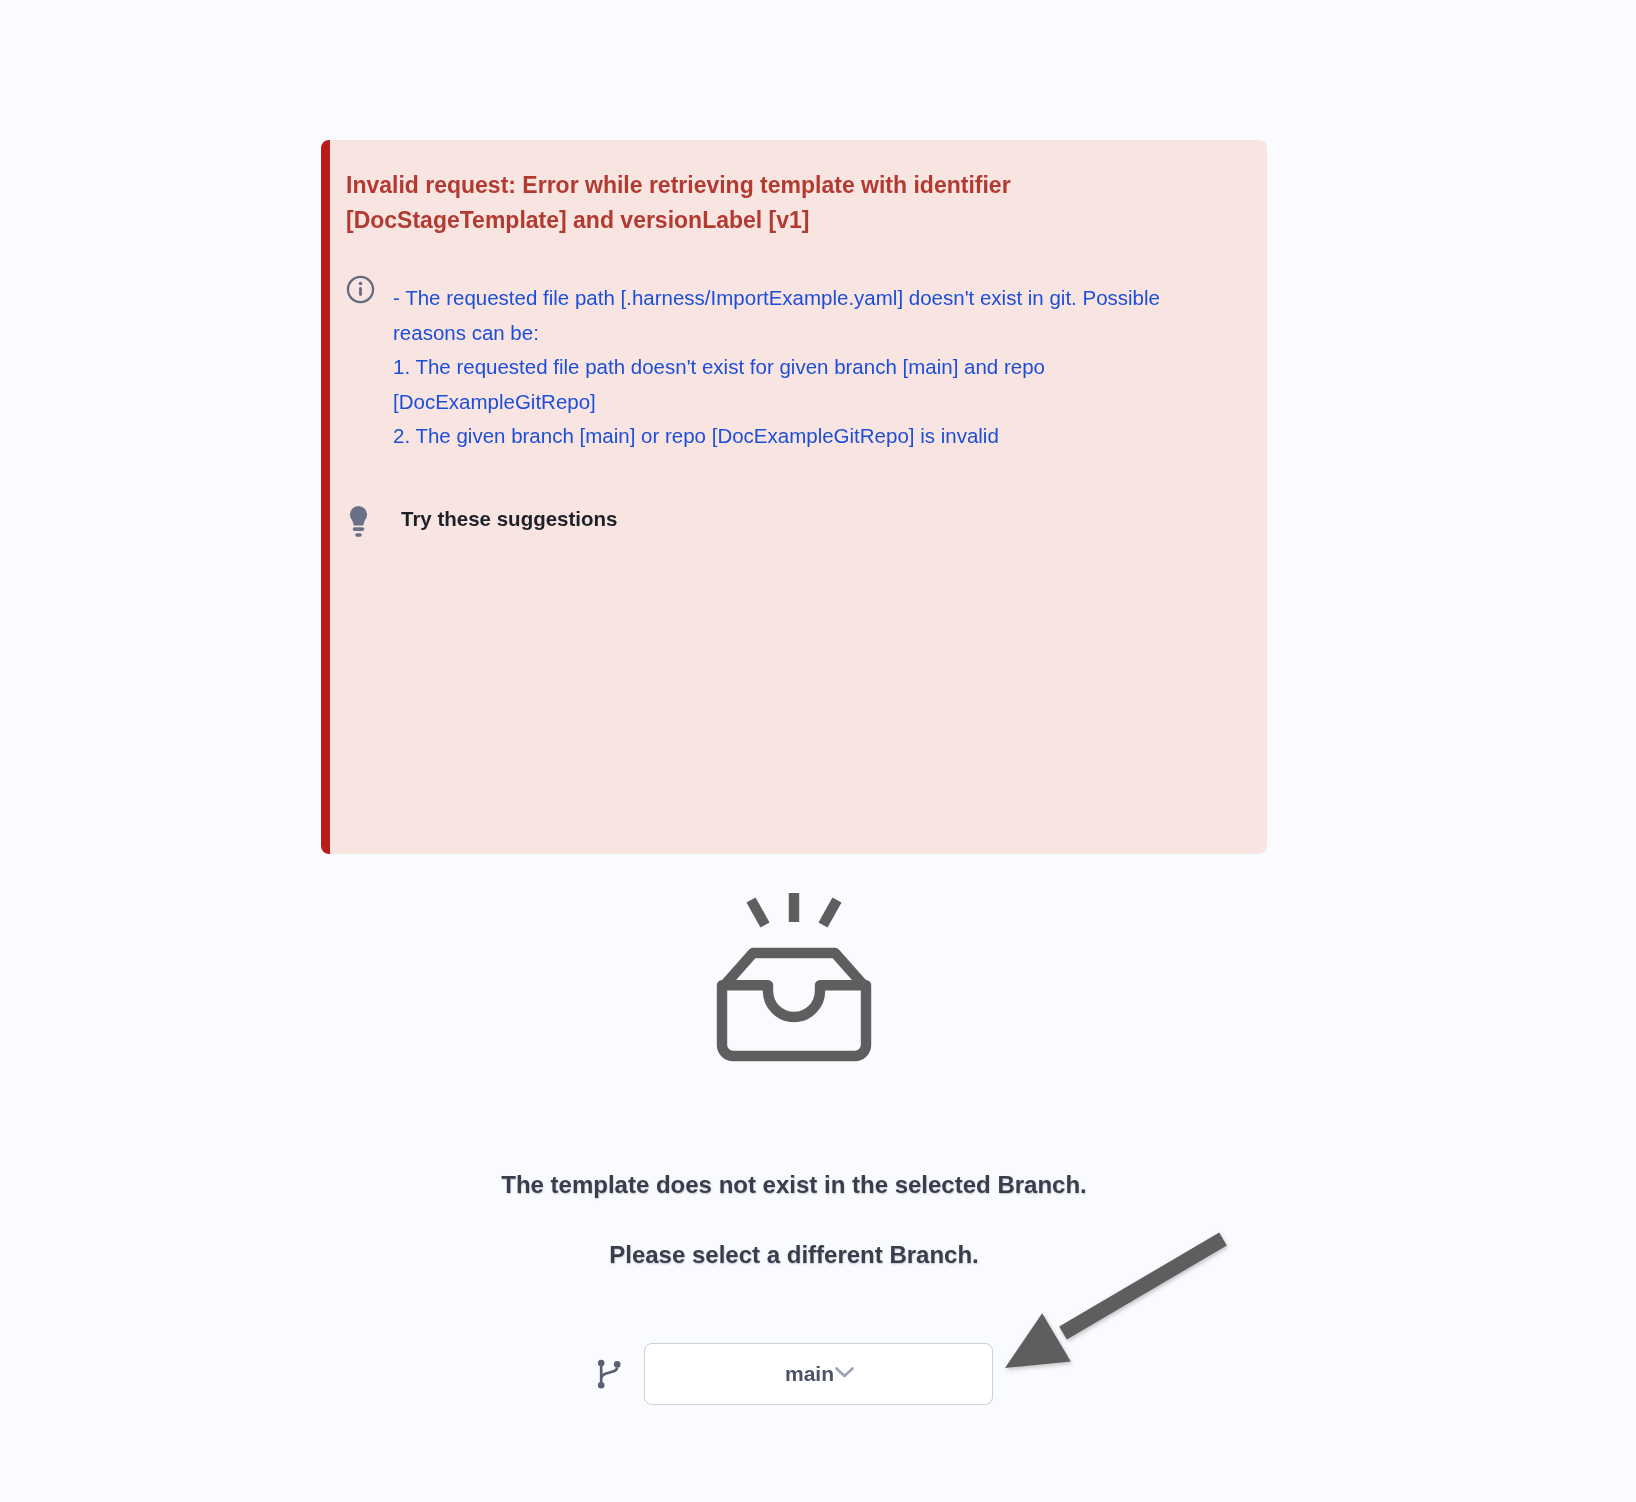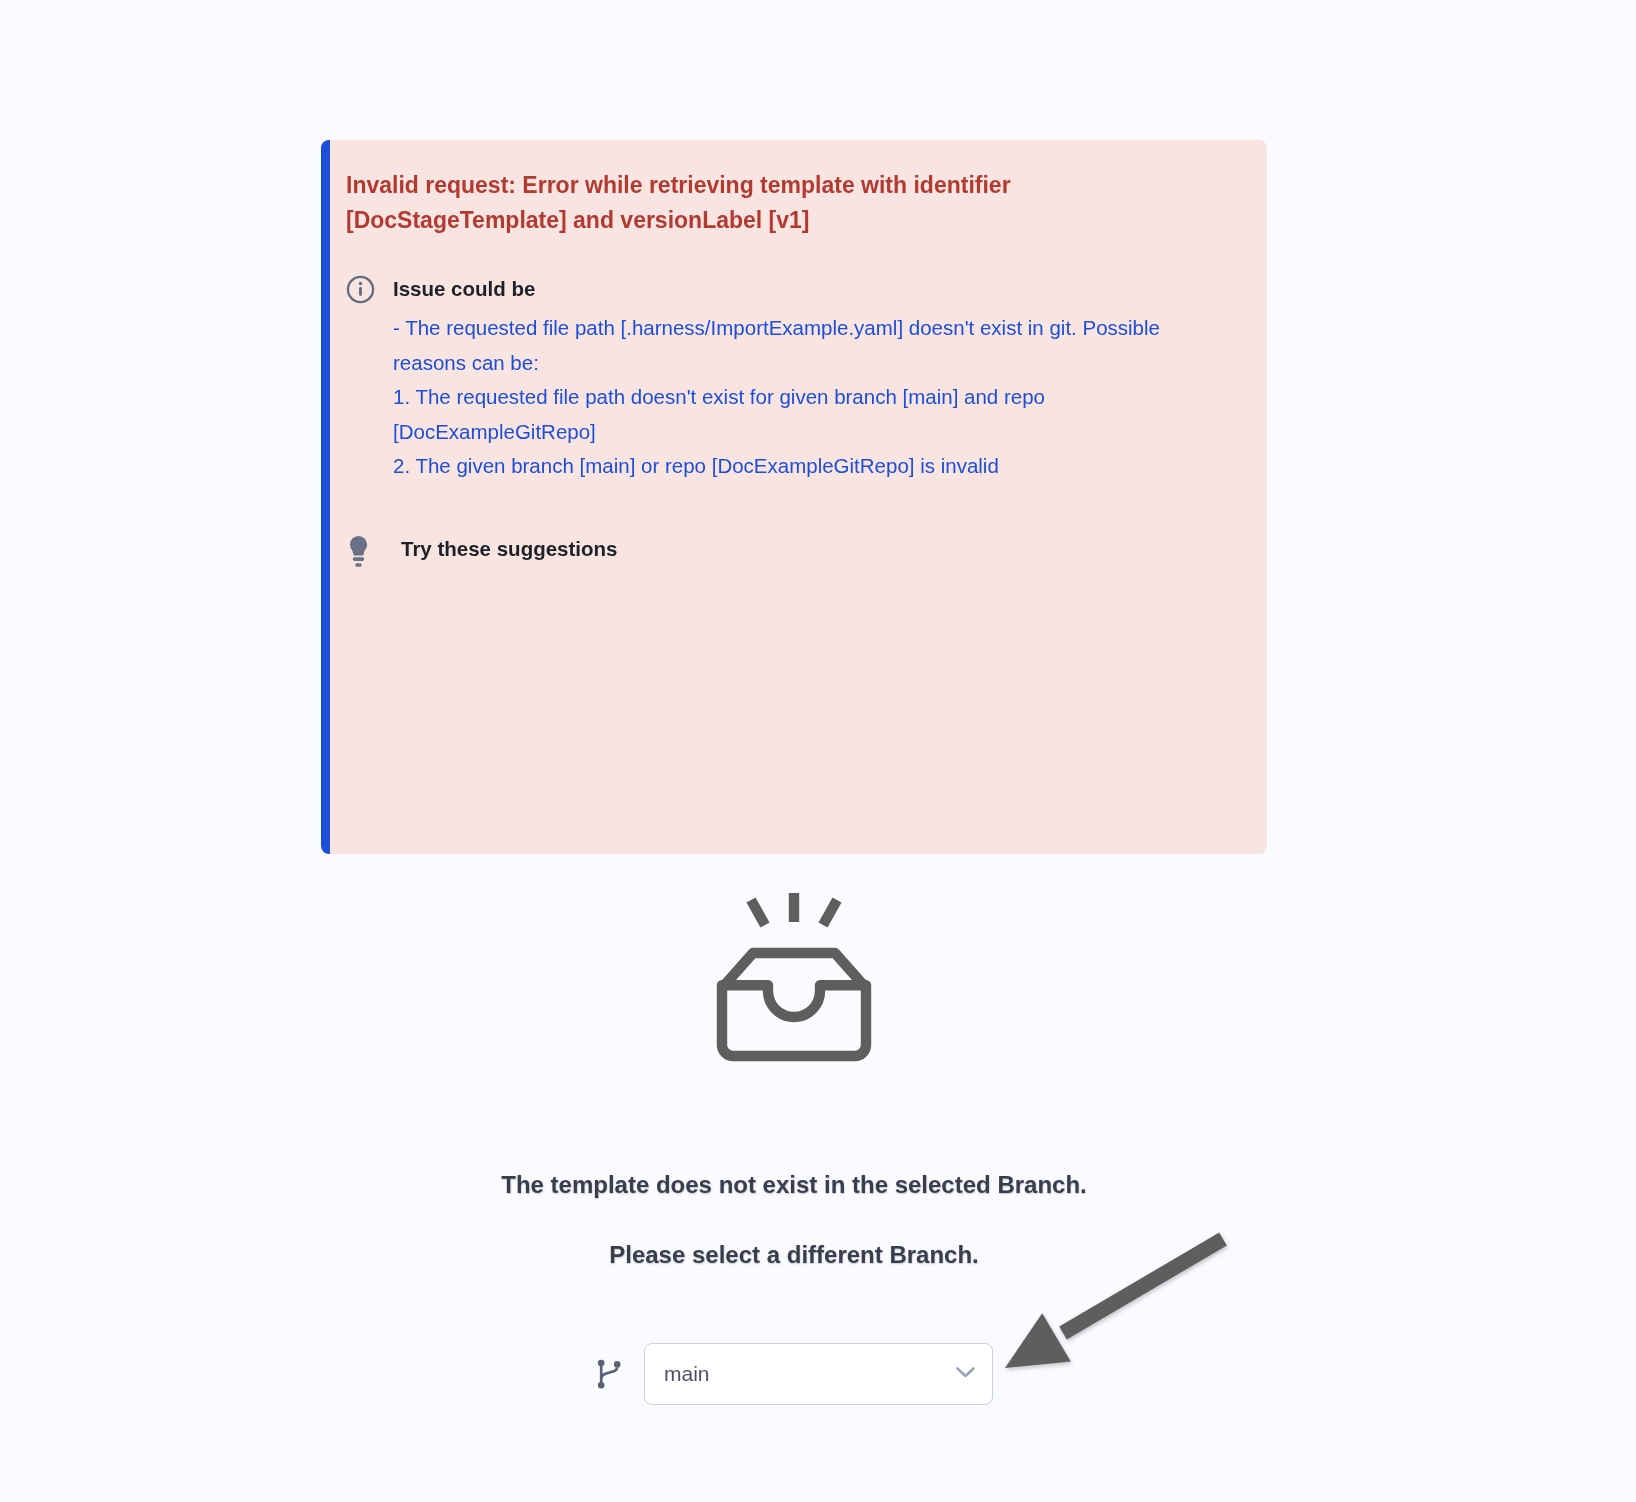--- a/index.html
+++ b/index.html
@@ -17,21 +17,21 @@
   }
 
   
   .error-banner {
     position: absolute;
     left: 321px;
     top: 140px;
     width: 946px;
     height: 714px;
     background: #f8e5e2;
-    border-left: 9px solid #1d4ed8;
+    border-left: 9px solid #b91c1c;
     border-radius: 8px;
     padding: 28px 60px 90px 16px;
   }
   .error-title {
     color: #b23a30;
     font-size: 23px;
     line-height: 35px;
     font-weight: 700;
     max-width: 800px;
   }
@@ -106,23 +106,24 @@
     margin-right: 21px;
   }
   .branch-dropdown {
     width: 349px;
     height: 62px;
     background: #ffffff;
     border: 1.5px solid #ccd0dd;
     border-radius: 8px;
     display: flex;
     align-items: center;
-    justify-content: space-between;
+    justify-content: center;
     padding: 0 16px 0 19px;
     cursor: pointer;
+    font-weight: bold;
   }
   .branch-dropdown-value {
     font-size: 21px;
     color: #4d5268;
   }
 
   
   .annotation-arrow {
     position: absolute;
     left: 995px;
@@ -144,21 +145,20 @@
       <div class="section-icon-col">
         <span>
           <svg width="29" height="29" viewBox="0 0 24 24" fill="none">
             <circle cx="12" cy="12" r="10.4" stroke="#646b80" stroke-width="1.9"></circle>
             <circle cx="12" cy="7.1" r="1.45" fill="#646b80"></circle>
             <rect x="10.85" y="9.9" width="2.3" height="7.4" rx="1.1" fill="#646b80"></rect>
           </svg>
         </span>
       </div>
       <div class="section-content">
-        <div class="section-label">Issue could be</div>
         <div class="section-body">- The requested file path [.harness/ImportExample.yaml] doesn't exist in git. Possible reasons can be:
 1. The requested file path doesn't exist for given branch [main] and repo [DocExampleGitRepo]
 2. The given branch [main] or repo [DocExampleGitRepo] is invalid</div>
       </div>
     </div>
 
     <div class="banner-section second">
       <div class="section-icon-col">
         <span>
           <svg width="25" height="38" viewBox="0 0 25 38" fill="none">

